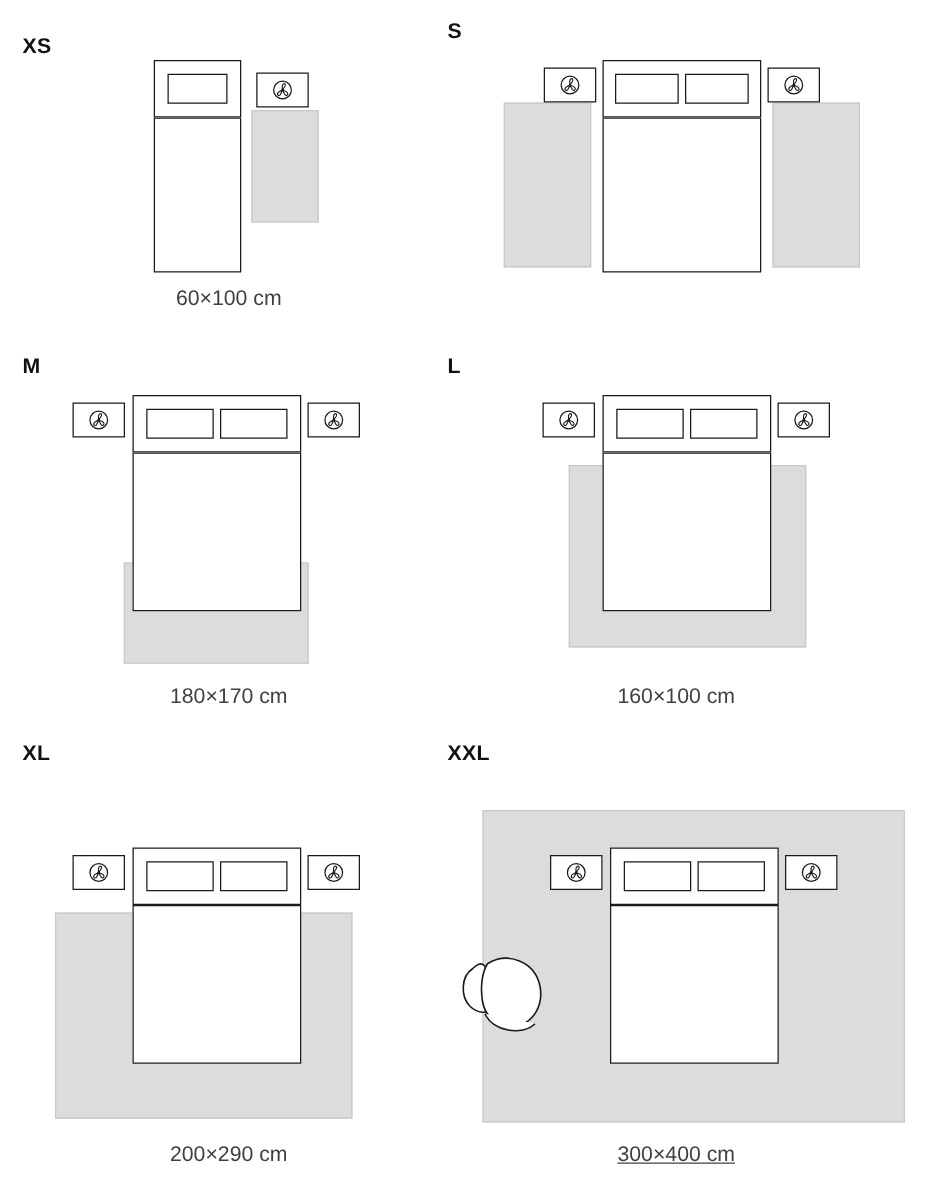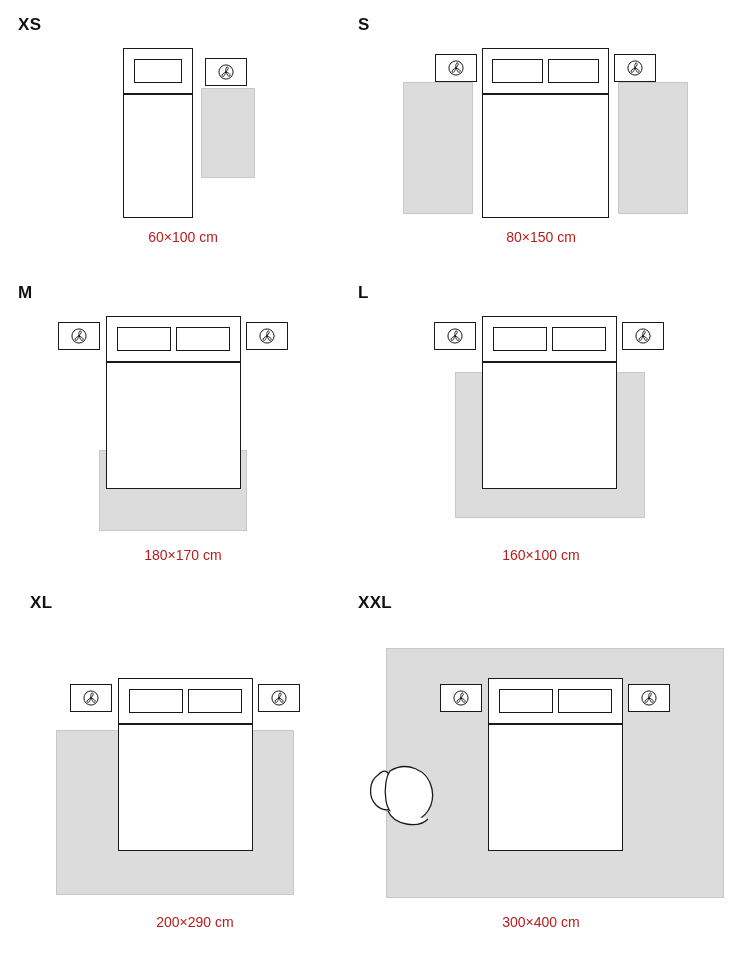--- a/index.html
+++ b/index.html
@@ -25,22 +25,22 @@
     box-sizing: border-box;
   }
   .size-label {
     font-size: 17px;
     font-weight: bold;
     letter-spacing: 0.3px;
     color: #111;
     line-height: 1;
   }
   .dim-label {
-    font-size: 14px;
-    color: #b91c1c;
+    font-size: 17px;
+    color: #404040;
     text-align: center;
     line-height: 1;
   }
   .stage {
     position: relative;
   }
   
   .rug {
     position: absolute;
     background: #dcdcdc;
@@ -83,21 +83,21 @@
     position: absolute;
   }
   .chair svg { display: block; }
 </style>
 </head>
 <body>
 
 <div class="grid">
 
   <div class="cell" style="left:18px; top:12px; width:330px; height:250px;">
-    <div class="size-label" style="position:absolute; left:0; top:4px;text-align:center;">XS</div>
+    <div class="size-label" style="position:absolute; left:0; top:16px;text-align:center;">XS</div>
 
     <div class="stage" style="position:absolute; left:0; top:18px; width:330px; height:180px;">
 
       <div class="rug" style="left:183px; top:58px; width:54px; height:90px;"></div>
 
       <div class="headboard" style="left:105px; top:18px; width:70px; height:46px;"></div>
       <div class="pillow" style="left:116px; top:29px; width:48px; height:24px;"></div>
       <div class="bed" style="left:105px; top:64px; width:70px; height:124px;"></div>
 
       <div class="nightstand" style="left:187px; top:28px; width:42px; height:28px;">
@@ -146,21 +146,20 @@
             <circle cx="12" cy="12" r="8.5" fill="none" stroke="#1a1a1a" stroke-width="1.2"></circle>
             <path d="M12 12 C12 12 11.2 7.2 12.8 6.2 C14.2 5.3 15.4 7.0 14.4 8.4 C13.6 9.6 12 12 12 12 Z" fill="none" stroke="#1a1a1a" stroke-width="1.1"></path>
             <path d="M12 12 C12 12 7.6 13.9 7.2 15.6 C6.8 17.2 9.0 17.9 9.8 16.5 C10.6 15.2 12 12 12 12 Z" fill="none" stroke="#1a1a1a" stroke-width="1.1"></path>
             <path d="M12 12 C12 12 16.5 13.6 17.0 15.3 C17.5 17.0 15.3 17.9 14.4 16.6 C13.6 15.4 12 12 12 12 Z" fill="none" stroke="#1a1a1a" stroke-width="1.1"></path>
             <circle cx="12" cy="12" r="1.1" fill="#1a1a1a"></circle>
           </svg>
         </span>
       </div>
     </div>
 
-    <div class="dim-label" style="position:absolute; left:0; top:218px; width:366px;">80×150 cm</div>
   </div>
 
   <div class="cell" style="left:18px; top:280px; width:330px; height:300px;">
     <div class="size-label" style="position:absolute; left:0; top:4px;">M</div>
 
     <div class="stage" style="position:absolute; left:0; top:18px; width:330px; height:230px;">
 
       <div class="rug" style="left:81px; top:152px; width:148px; height:81px;"></div>
 
       <div class="headboard" style="left:88px; top:18px; width:135px; height:46px;"></div>
@@ -227,21 +226,21 @@
             <path d="M12 12 C12 12 16.5 13.6 17.0 15.3 C17.5 17.0 15.3 17.9 14.4 16.6 C13.6 15.4 12 12 12 12 Z" fill="none" stroke="#1a1a1a" stroke-width="1.1"></path>
             <circle cx="12" cy="12" r="1.1" fill="#1a1a1a"></circle>
           </svg>
         </span>
       </div>
     </div>
 
     <div class="dim-label" style="position:absolute; left:0; top:268px; width:366px;">160×100 cm</div>
   </div>
 
-  <div class="cell" style="left:30px; top:590px; width:330px; height:360px;">
+  <div class="cell" style="left:18px; top:590px; width:330px; height:360px;">
     <div class="size-label" style="position:absolute; left:0; top:4px;">XL</div>
 
     <div class="stage" style="position:absolute; left:0; top:70px; width:330px; height:250px;">
 
       <div class="rug" style="left:26px; top:70px; width:238px; height:165px;"></div>
 
       <div class="headboard" style="left:88px; top:18px; width:135px; height:46px;"></div>
       <div class="pillow" style="left:99px; top:29px; width:54px; height:24px;"></div>
       <div class="pillow" style="left:158px; top:29px; width:54px; height:24px;"></div>
       <div class="bed" style="left:88px; top:64px; width:135px; height:127px;"></div>
@@ -310,16 +309,16 @@
 
       <div class="chair" style="left:6px; top:115px;">
         <svg width="84" height="82" viewBox="0 0 84 82">
           <path d="M14 20 C5 26 4 42 12 50 C18 56 26 56 30 52 L24 18 C21 14 17 17 14 20 Z" fill="#ffffff" stroke="#1a1a1a" stroke-width="1.3"></path>
           <path d="M26 16 C42 6 64 14 68 34 C71 50 62 64 48 66 C34 68 24 58 22 46 C20 34 22 22 26 16 Z" fill="#ffffff" stroke="#1a1a1a" stroke-width="1.3"></path>
           <path d="M24 56 C30 70 54 74 64 64" fill="#ffffff" stroke="#1a1a1a" stroke-width="1.3"></path>
         </svg>
       </div>
     </div>
 
-    <div class="dim-label" style="position:absolute; left:0; top:325px; width:366px;">300×400 cm</div>
+    <div class="dim-label" style="position:absolute; left:0; top:325px; width:366px;text-decoration:underline;">300×400 cm</div>
   </div>
 
 </div>
 
 </body></html>

